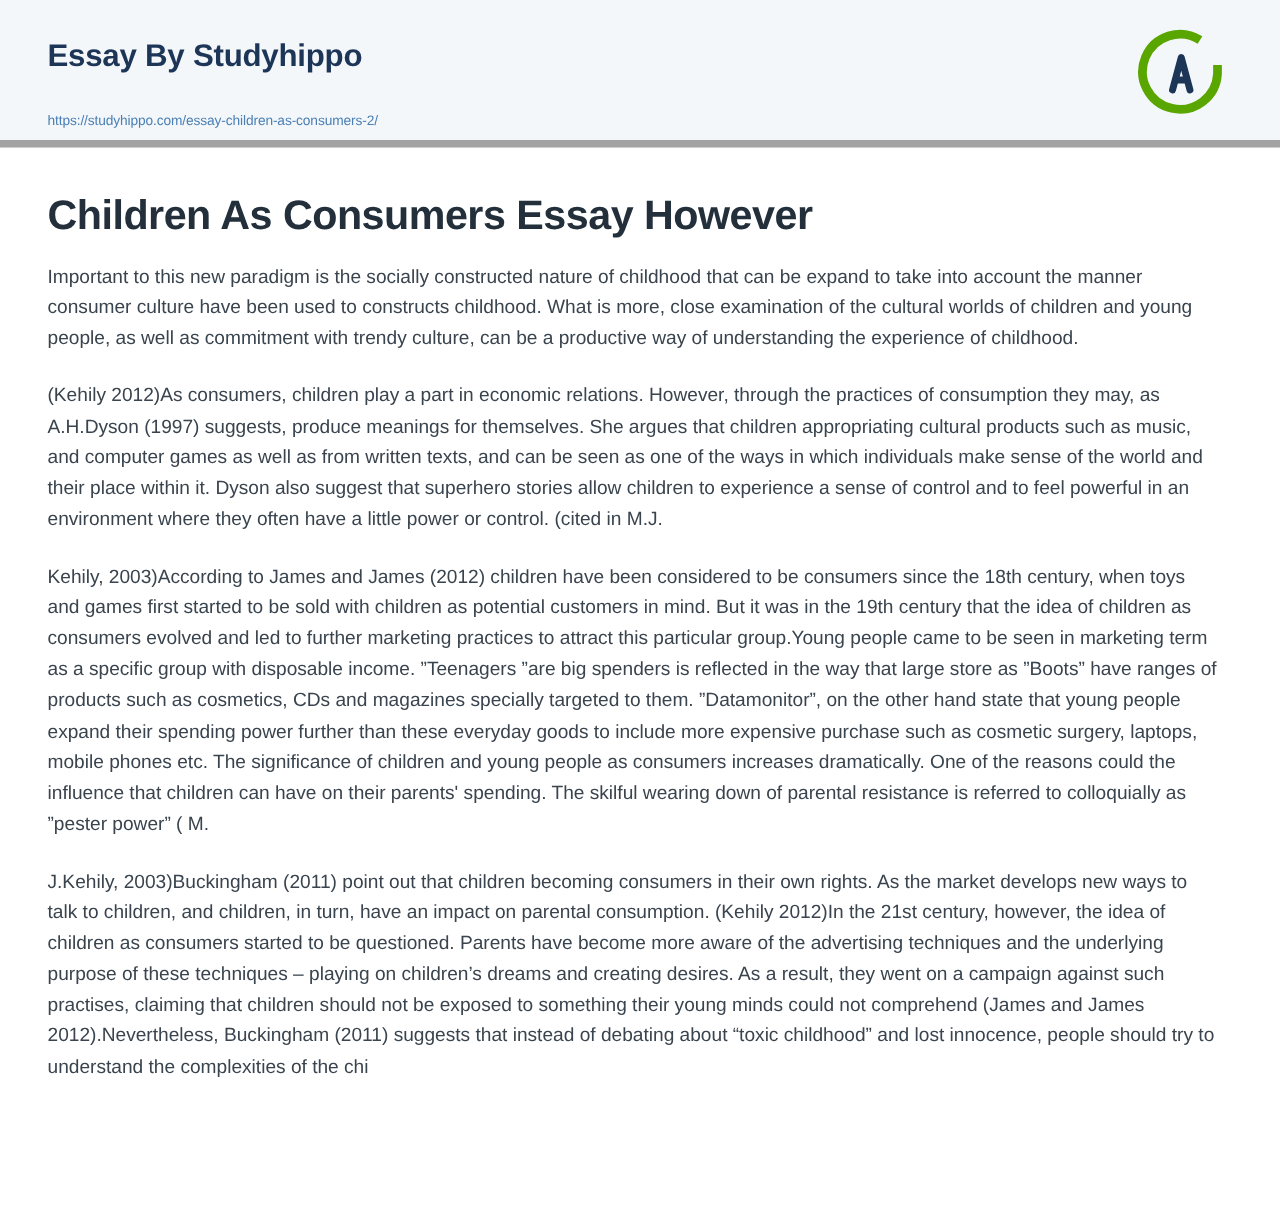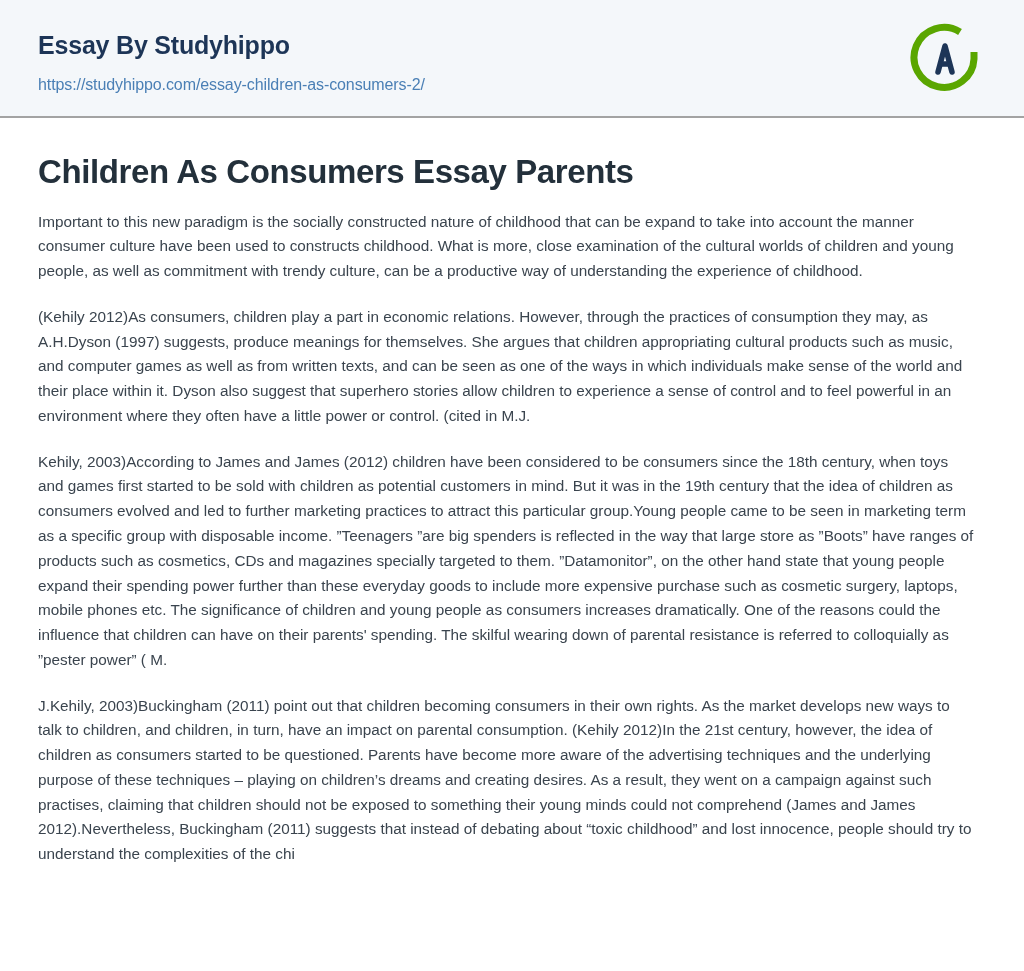--- a/index.html
+++ b/index.html
@@ -21,36 +21,36 @@
     background: #ffffff;
     position: relative;
   }
   
   .header {
     background: #f4f7fa;
     height: 118px;
     box-sizing: border-box;
     padding: 30px 38px 0 38px;
     position: relative;
-    border-bottom: 2px solid #a3a3a3;
+    border-bottom: 6px solid #a3a3a3;
   }
   .brand {
     font-size: 25px;
     font-weight: bold;
     color: #1d3557;
     letter-spacing: -0.2px;
     line-height: 1.2;
     margin: 0;
   }
   .brand .brand-accent {
     color: #1d3557;
   }
   .site-url {
-    margin-top: 16px;
-    font-size: 16px;
+    margin-top: 31px;
+    font-size: 11px;
     color: #4a7fb5;
     text-decoration: none;
     display: inline-block;
     letter-spacing: -0.1px;
   }
   .logo {
     position: absolute;
     right: 42px;
     top: 22px;
     width: 74px;
@@ -94,21 +94,21 @@
     <div class="logo">
       <svg viewBox="0 0 74 74" width="74" height="74" aria-hidden="true">
         <path d="M52 10 A30 30 0 1 0 66 37 L66 30" fill="none" stroke="#5aa600" stroke-width="7" stroke-linecap="butt"></path>
         <path d="M30 50 L37 24 L44 50" fill="none" stroke="#1d3557" stroke-width="5.5" stroke-linecap="round" stroke-linejoin="round"></path>
         <path d="M33 42 L41 42" fill="none" stroke="#1d3557" stroke-width="5.5" stroke-linecap="round"></path>
       </svg>
     </div>
   </div>
 
   <div class="content">
-    <h1 class="doc-title">Children As Consumers Essay Parents</h1>
+    <h1 class="doc-title">Children As Consumers Essay However</h1>
 
     <p class="para">Important to this new paradigm is the socially constructed nature of childhood that can be expand to take into account the manner consumer culture have been used to constructs childhood. What is more, close examination of the cultural worlds of children and young people, as well as commitment with trendy culture, can be a productive way of understanding the experience of childhood.</p>
     <p class="para">(Kehily 2012)As consumers, children play a part in economic relations. However, through the practices of consumption they may, as A.H.Dyson (1997) suggests, produce meanings for themselves. She argues that children appropriating cultural products such as music, and computer games as well as from written texts, and can be seen as one of the ways in which individuals make sense of the world and their place within it. Dyson also suggest that superhero stories allow children to experience a sense of control and to feel powerful in an environment where they often have a little power or control. (cited in M.J.</p>
     <p class="para">Kehily, 2003)According to James and James (2012) children have been considered to be consumers since the 18th century, when toys and games first started to be sold with children as potential customers in mind. But it was in the 19th century that the idea of children as consumers evolved and led to further marketing practices to attract this particular group.Young people came to be seen in marketing term as a specific group with disposable income. ”Teenagers ”are big spenders is reflected in the way that large store as ”Boots” have ranges of products such as cosmetics, CDs and magazines specially targeted to them. ”Datamonitor”, on the other hand state that young people expand their spending power further than these everyday goods to include more expensive purchase such as cosmetic surgery, laptops, mobile phones etc. The significance of children and young people as consumers increases dramatically. One of the reasons could the influence that children can have on their parents' spending. The skilful wearing down of parental resistance is referred to colloquially as ”pester power” ( M.</p>
     <p class="para">J.Kehily, 2003)Buckingham (2011) point out that children becoming consumers in their own rights. As the market develops new ways to talk to children, and children, in turn, have an impact on parental consumption. (Kehily 2012)In the 21st century, however, the idea of children as consumers started to be questioned. Parents have become more aware of the advertising techniques and the underlying purpose of these techniques – playing on children’s dreams and creating desires. As a result, they went on a campaign against such practises, claiming that children should not be exposed to something their young minds could not comprehend (James and James 2012).Nevertheless, Buckingham (2011) suggests that instead of debating about “toxic childhood” and lost innocence, people should try to understand the complexities of the chi</p>
   </div>
 
 </div>
 
 </body></html>

